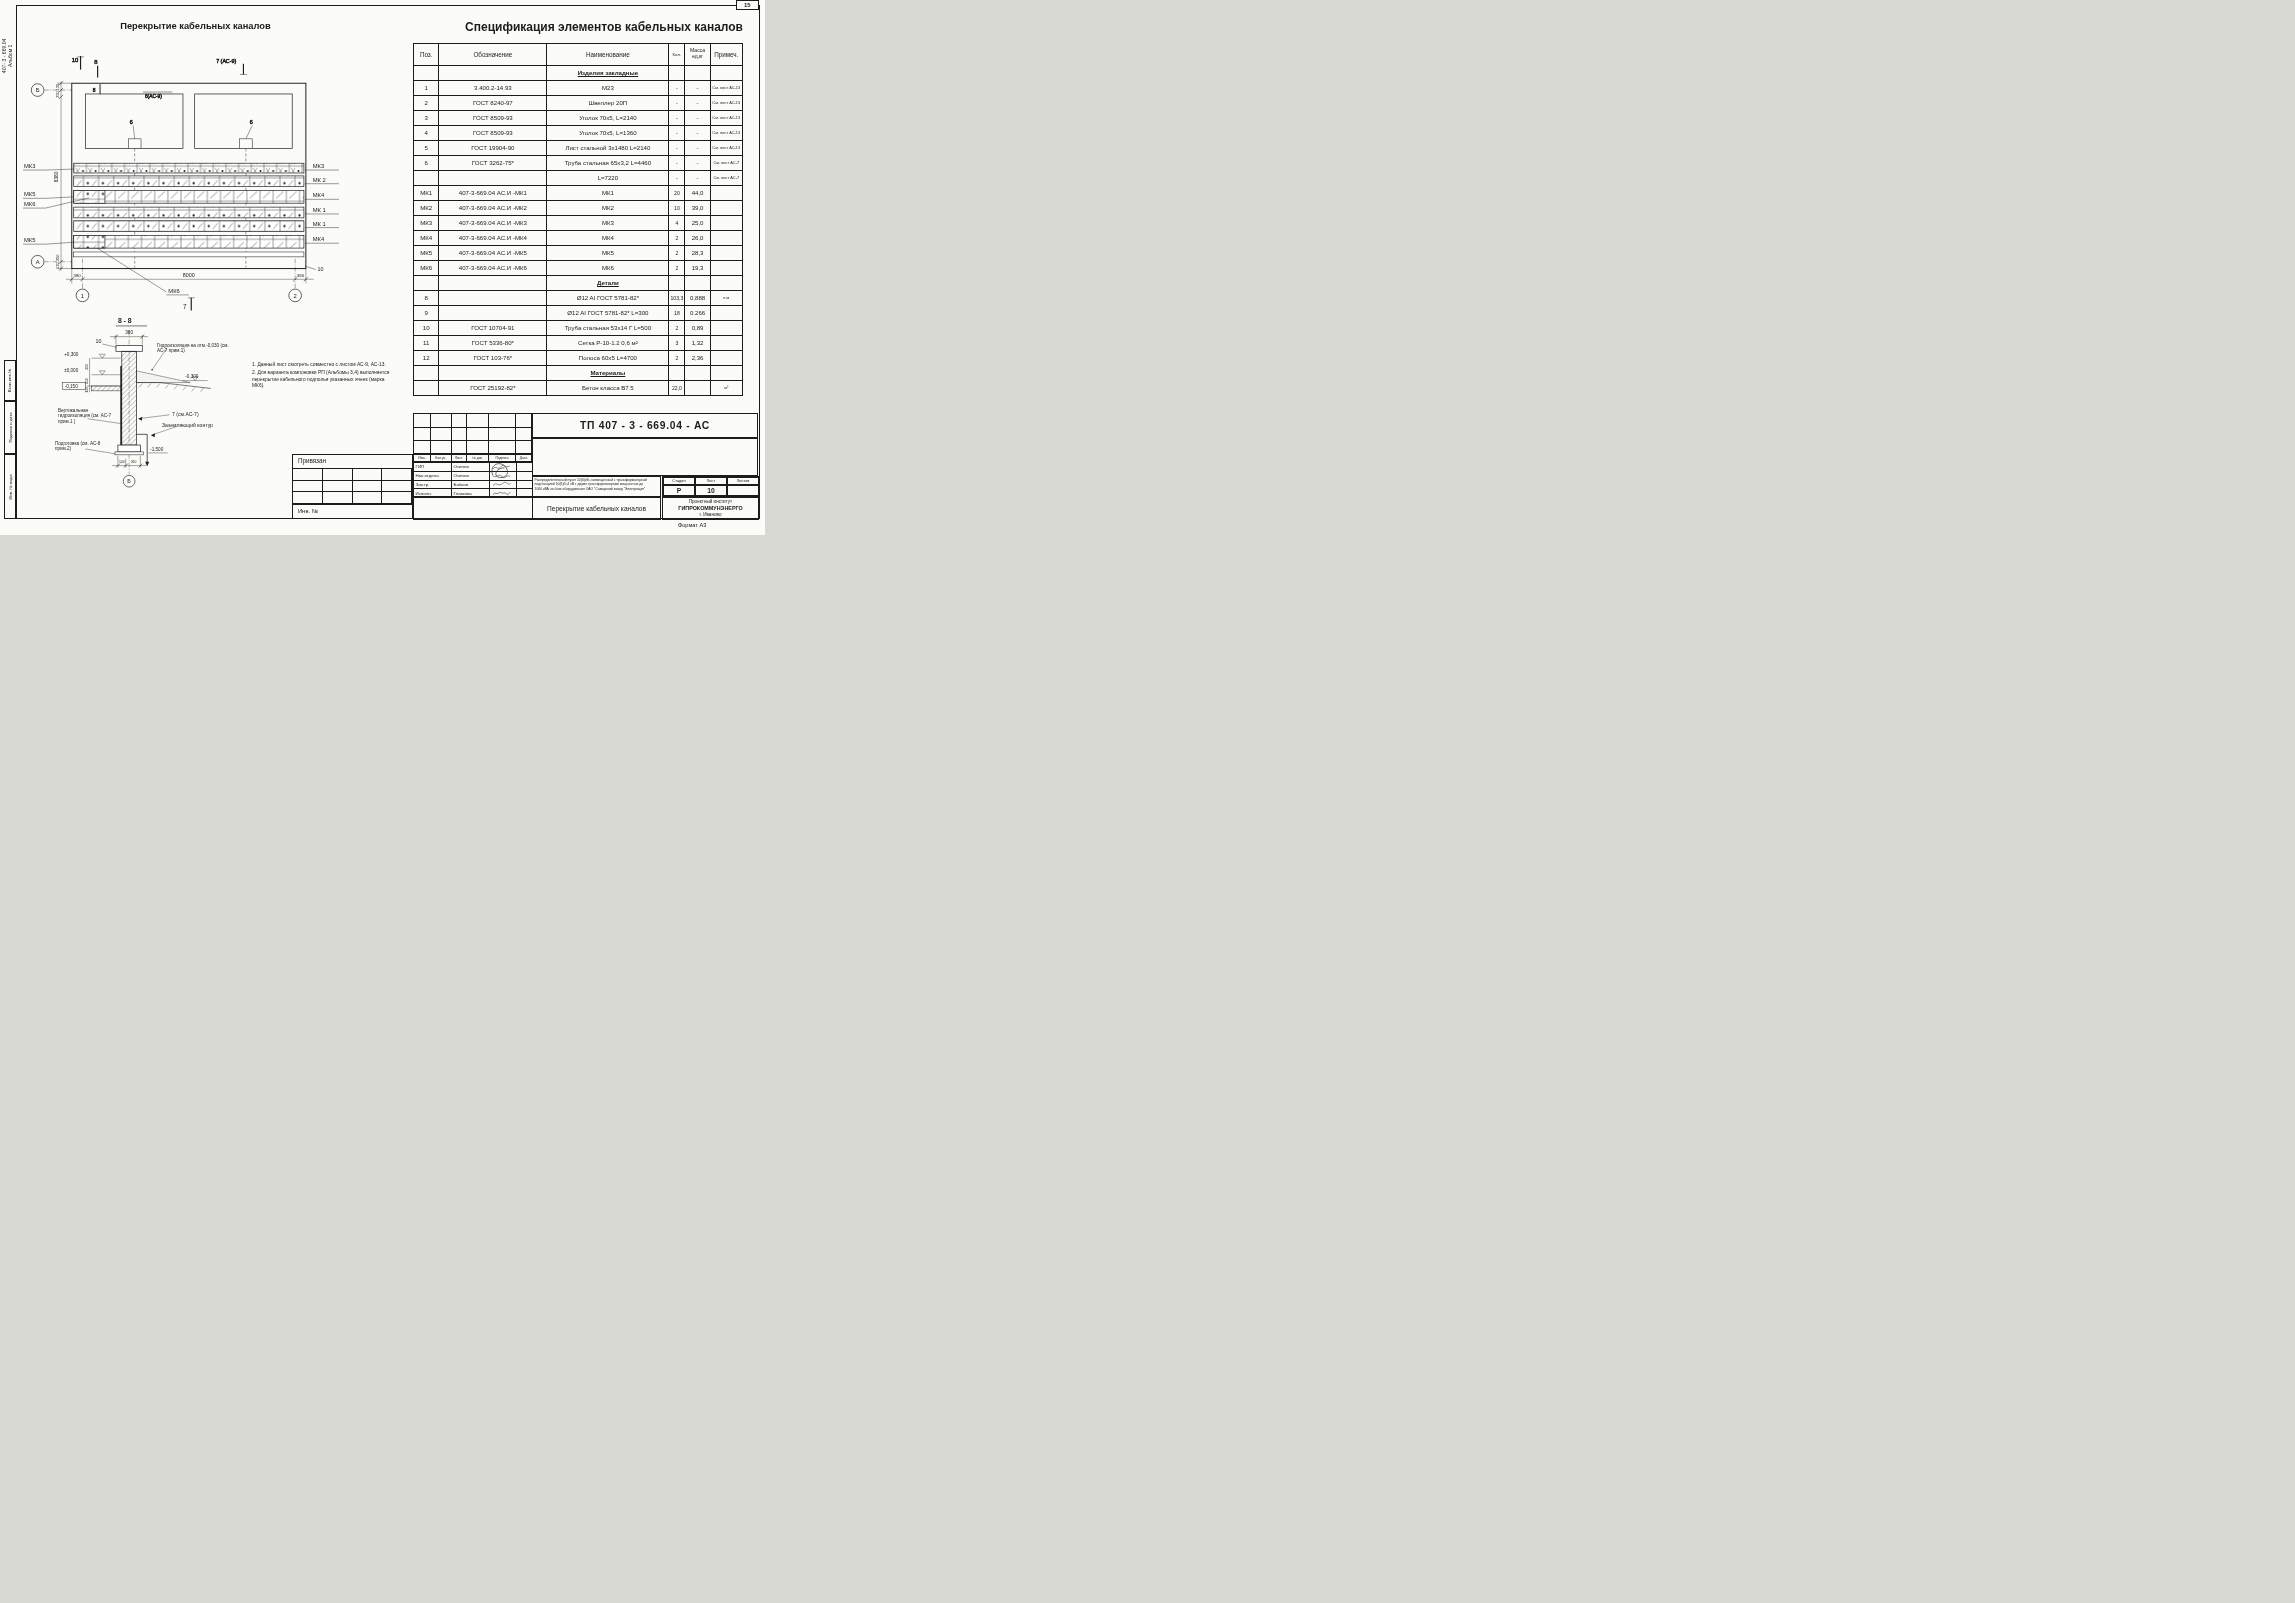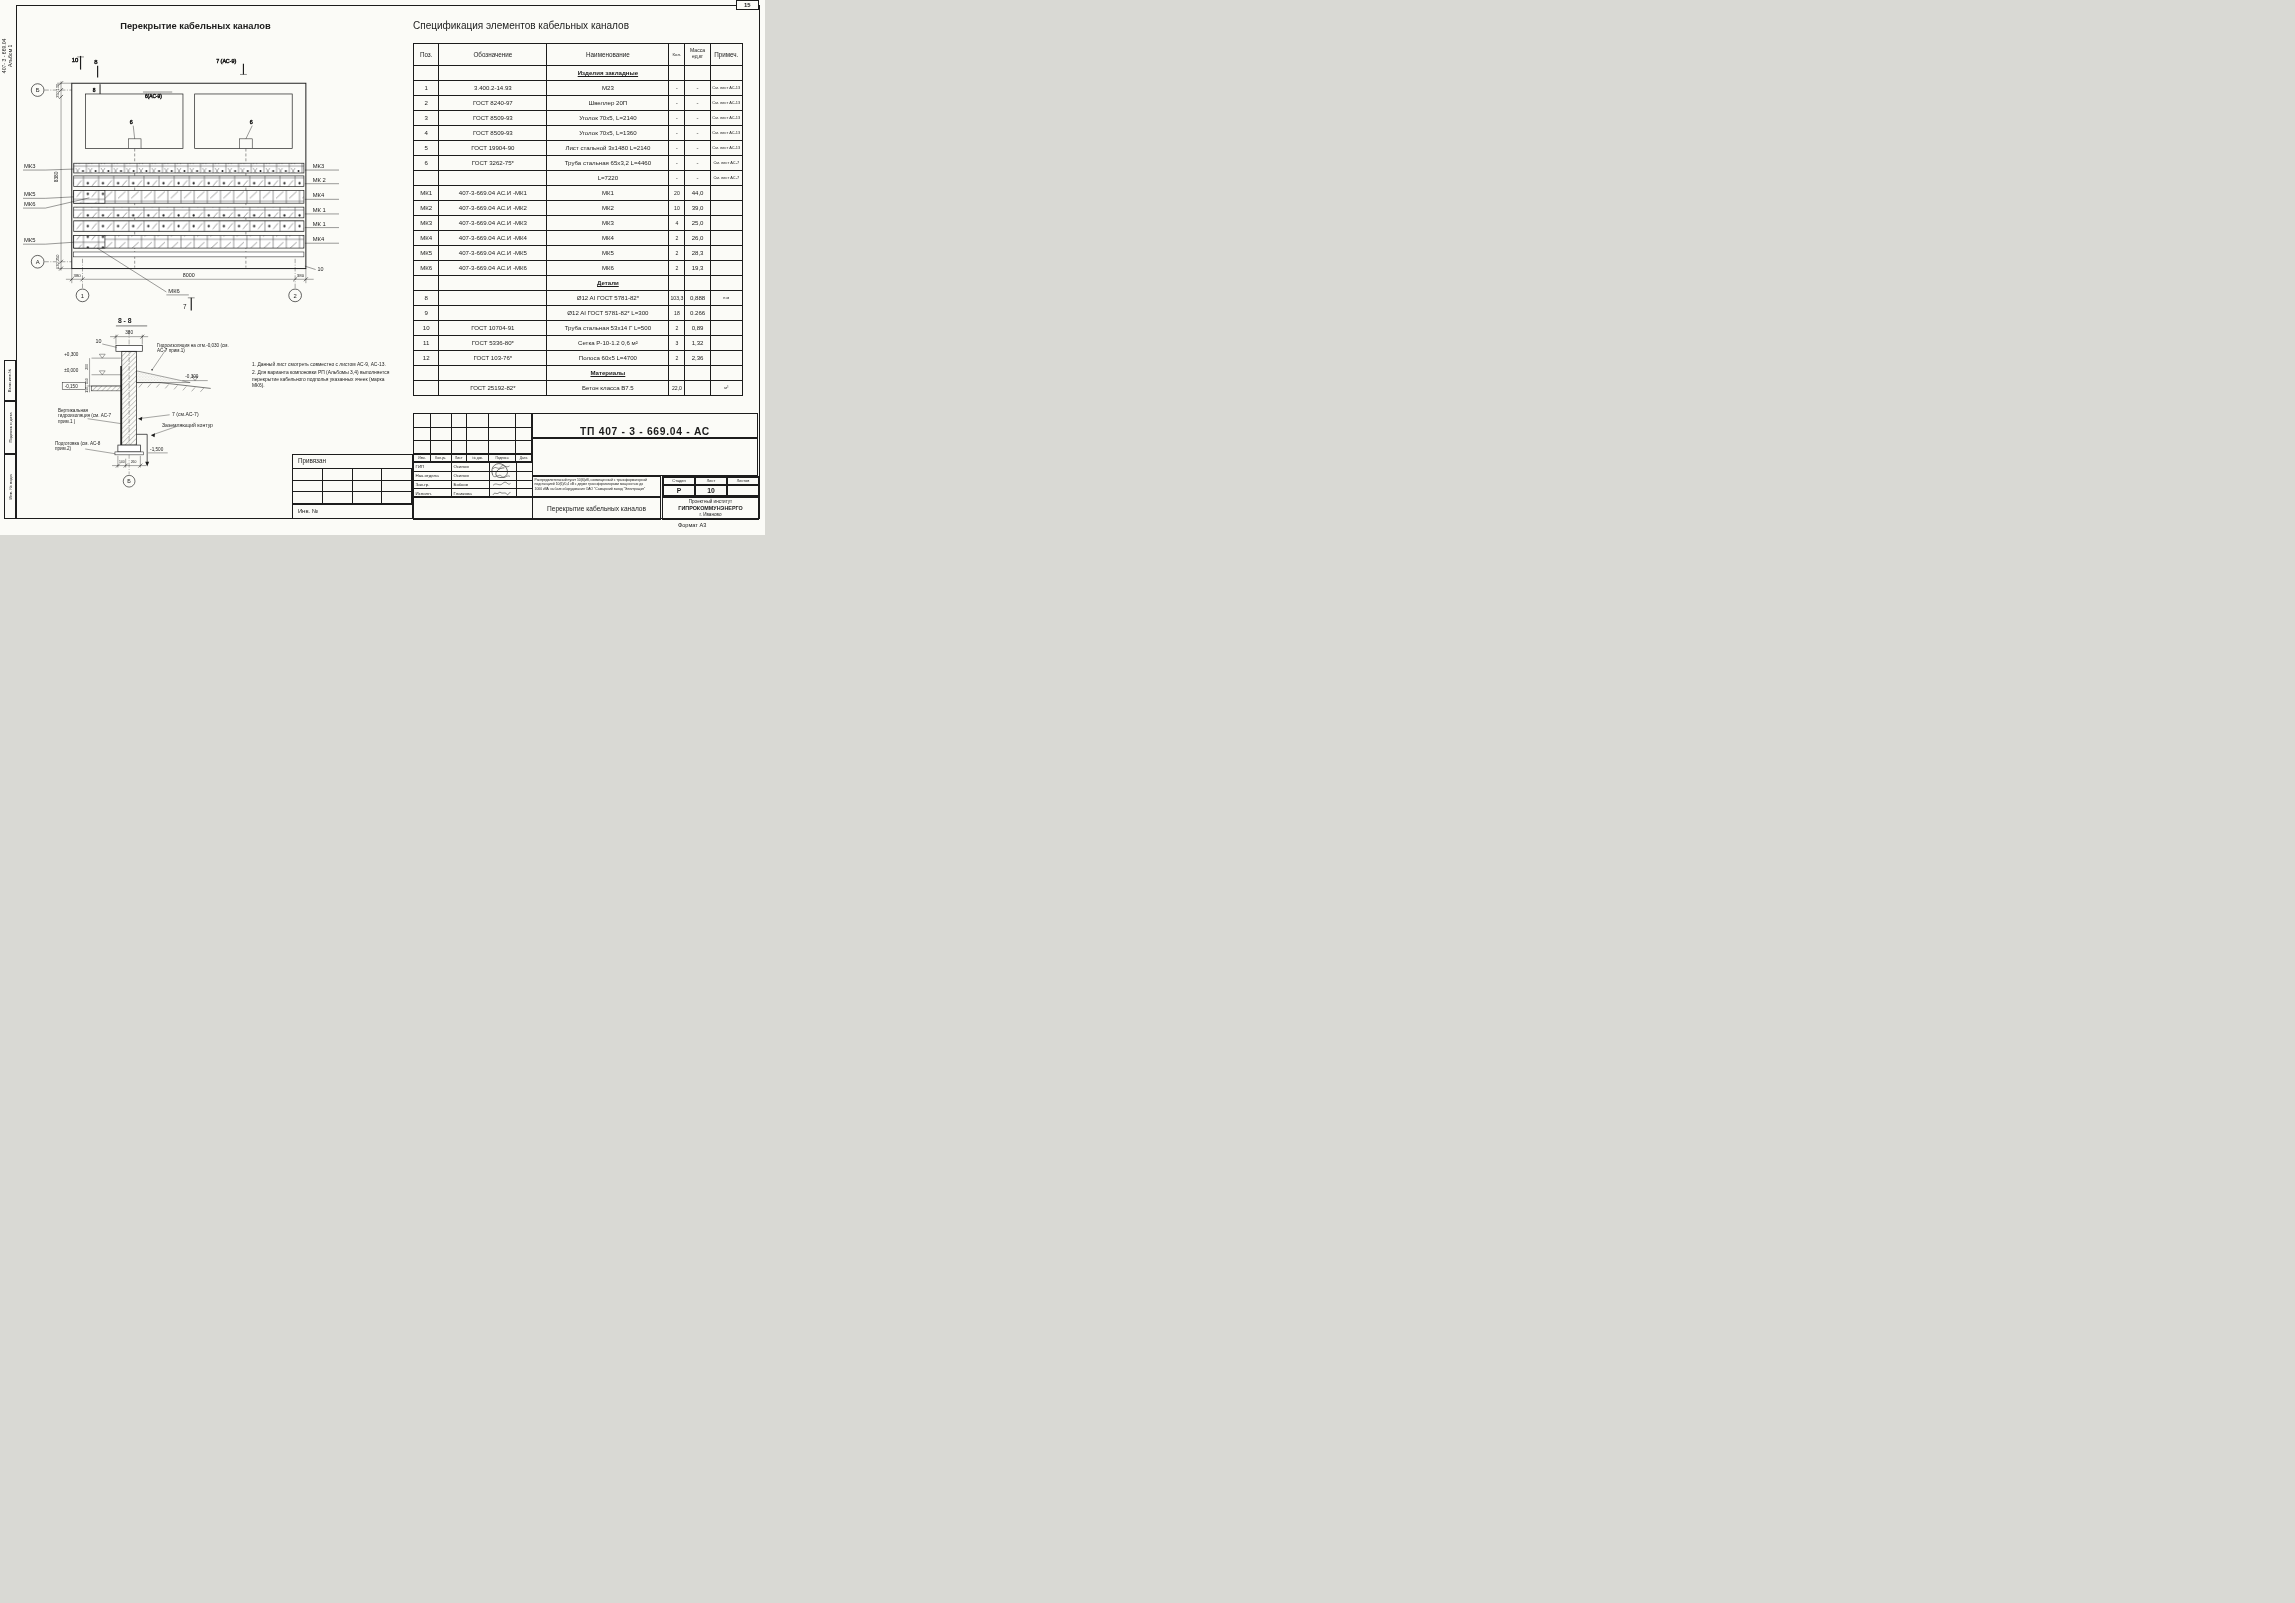--- a/index.html
+++ b/index.html
@@ -10,21 +10,21 @@
   .sheet-no{position:absolute;left:736px;top:0;width:22.5px;height:9.8px;border:1px solid #1c1c1c;background:#fbfbf7;
             display:flex;align-items:center;justify-content:center;font-size:5.9px;font-weight:bold;}
   .fmt{position:absolute;left:678px;top:522px;font-size:5.6px;}
   
   .album-wrap{position:absolute;left:-22px;top:50px;width:59px;height:11.7px;transform:rotate(-90deg);text-align:center;}
   .album-wrap div{font-size:5.1px;line-height:5.9px;white-space:nowrap;}
   .stamp-box{position:absolute;left:3.9px;width:11.7px;border:0.7px solid #1c1c1c;display:flex;align-items:center;justify-content:center;overflow:visible;}
   .stamp-box span{transform:rotate(-90deg);white-space:nowrap;font-size:4.2px;}
   
   .drawing-title{position:absolute;left:88px;top:20.5px;width:215px;text-align:center;font-size:9.3px;font-weight:600;}
-  .spec-title{position:absolute;left:413px;top:19.5px;width:330px;text-align:left;font-size:10px;font-weight:400;}
+  .spec-title{position:absolute;left:413px;top:19.5px;width:330px;text-align:right;font-size:12px;font-weight:700;}
   
   .spec{position:absolute;left:413px;top:43px;}
   .spec table{border-collapse:collapse;table-layout:fixed;border:1px solid #1c1c1c;}
   .spec th,.spec td{border:0.6px solid #1c1c1c;overflow:hidden;text-align:center;vertical-align:middle;}
   .spec th{height:21.5px;font-size:6.3px;font-weight:normal;white-space:normal;line-height:1.15;}
   .spec td{height:15px;font-size:6.1px;white-space:nowrap;padding:0 1px;}
   .spec th.h-kol{font-size:4.4px;}
   .spec th.h-massa{font-size:5.1px;}
   .c-prim{font-size:3.9px !important;white-space:normal !important;line-height:1;}
   .c-kol{font-size:5.1px !important;}
@@ -551,21 +551,21 @@
             <td class="c-oboz">ГОСТ 25192-82*</td>
             <td class="c-naim">Бетон класса В7.5</td>
             <td class="c-kol">22,0</td>
             <td class="c-massa"></td>
             <td class="c-prim">м³</td>
           </tr>
         </tbody>
     </table>
   </div>
 
-  <div class="tb doccode" style="left:532px;top:413px;width:226px;height:25.4px;align-items:flex-end;">
+  <div class="tb doccode" style="left:532px;top:413px;width:226px;height:25.4px;">
     <span>ТП  407 - 3 - 669.04 - АС</span>
   </div>
 
   <div class="tb revgrid" style="left:413px;top:413px;width:120px;height:41px;">
     <i class="cell"></i>
       <i class="cell"></i>
       <i class="cell"></i>
       <i class="cell"></i>
       <i class="cell"></i>
       <i class="cell"></i>

